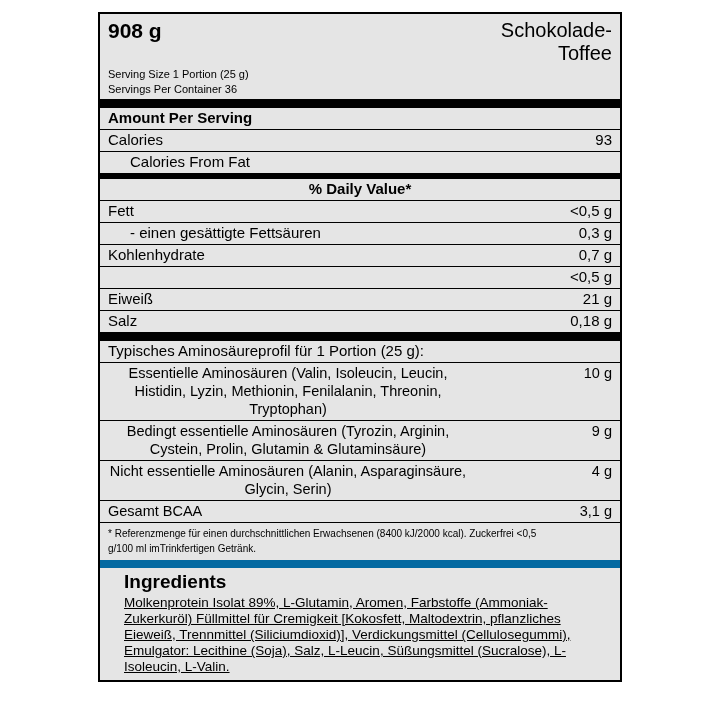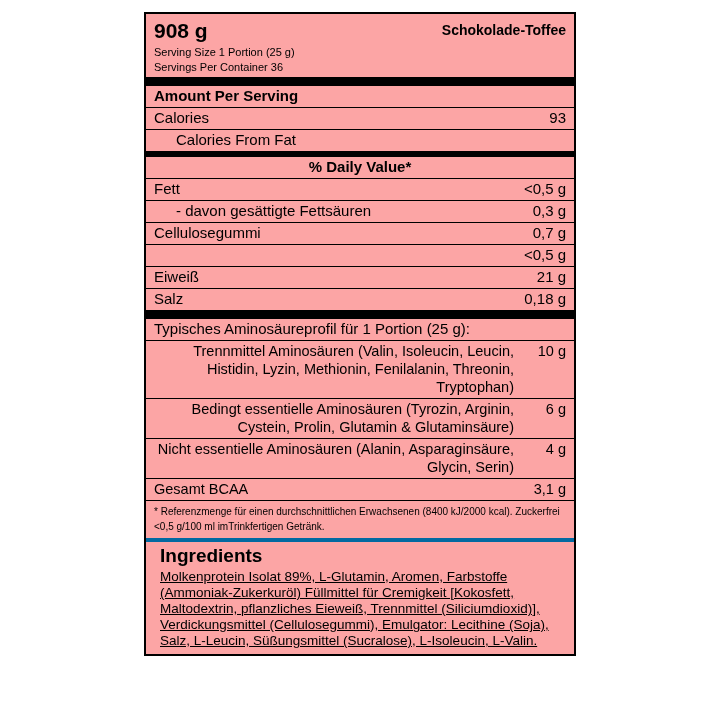--- a/index.html
+++ b/index.html
@@ -3,35 +3,35 @@
 <meta charset="utf-8">
 <style>
   * { box-sizing: border-box; margin: 0; padding: 0; }
   html, body {
     width: 720px; height: 720px;
     background: #ffffff;
     color: #000000;
     font-family: "Liberation Sans", sans-serif;
   }
   .label-box {
-    width: 432px;
+    width: 524px;
     margin: 12px auto 0;
     border: 2px solid #000;
-    background: #fca5a5;
+    background: #e5e5e5;
   }
   
   .head {
     display: flex;
     justify-content: space-between;
     align-items: flex-start;
     padding: 5px 8px 0 8px;
   }
   .net-weight { font-size: 21px; font-weight: bold; line-height: 24px; }
   .flavor {
-    font-size: 14px; font-weight: bold;
+    font-size: 20px; font-weight: normal;
     line-height: 23px;
     max-width: 160px;
     text-align: right;
   }
   .serving { font-size: 11px; line-height: 15px; padding: 2px 8px; }
   
   .bar { background: #000; width: 100%; }
   .bar-thick { height: 9px; }
   .bar-med { height: 6px; }
   .row {
@@ -40,34 +40,34 @@
     align-items: flex-start;
     padding: 1px 8px 2px 8px;
     border-bottom: 1px solid #000;
     font-size: 15px;
     line-height: 18px;
   }
   .row.no-border { border-bottom: none; }
   .row.right-only { justify-content: center; }
   .bold { font-weight: bold; }
   .indent { padding-left: 22px; }
-  .nutr-label { text-align: right; }
+  .nutr-label { text-align: center; }
   .nutr-value { white-space: nowrap; margin-left: auto; padding-left: 10px; }
   .amino-row { font-size: 14.5px; }
   .amino-label { max-width: 360px; }
   .footnote {
     font-size: 10px;
     line-height: 15px;
     padding: 3px 8px 4px 8px;
     max-width: 470px;
   }
   
   .ingredients {
-    border-top: 4px solid #0369a1;
-    padding: 1px 8px 5px 14px;
+    border-top: 8px solid #0369a1;
+    padding: 1px 8px 5px 24px;
   }
   .ing-title { font-size: 19px; font-weight: bold; line-height: 26px; }
   .ing-text { font-size: 13.5px; line-height: 16px; max-width: 465px; text-decoration: underline; }
 </style>
 </head>
 <body>
 
 <div class="label-box">
 
   <div class="head">
@@ -99,51 +99,51 @@
 
   <div class="row bold right-only">
     <span>% Daily Value*</span>
   </div>
 
   <div class="row">
     <span class="nutr-label">Fett</span>
     <span class="nutr-value">&lt;0,5 g</span>
   </div>
   <div class="row">
-    <span class="nutr-label indent">- davon gesättigte Fettsäuren</span>
+    <span class="nutr-label indent">- einen gesättigte Fettsäuren</span>
     <span class="nutr-value">0,3 g</span>
   </div>
   <div class="row">
-    <span class="nutr-label">Cellulosegummi</span>
+    <span class="nutr-label">Kohlenhydrate</span>
     <span class="nutr-value">0,7 g</span>
   </div>
   <div class="row">
     <span class="nutr-value">&lt;0,5 g</span>
   </div>
   <div class="row">
     <span class="nutr-label">Eiweiß</span>
     <span class="nutr-value">21 g</span>
   </div>
   <div class="row no-border">
     <span class="nutr-label">Salz</span>
     <span class="nutr-value">0,18 g</span>
   </div>
 
   <div class="bar bar-thick"></div>
 
   <div class="row">
     <span class="nutr-label">Typisches Aminosäureprofil für 1 Portion (25 g):</span>
   </div>
   <div class="row amino-row">
-    <span class="nutr-label amino-label">Trennmittel Aminosäuren (Valin, Isoleucin, Leucin, Histidin, Lyzin, Methionin, Fenilalanin, Threonin, Tryptophan)</span>
+    <span class="nutr-label amino-label">Essentielle Aminosäuren (Valin, Isoleucin, Leucin, Histidin, Lyzin, Methionin, Fenilalanin, Threonin, Tryptophan)</span>
     <span class="nutr-value">10 g</span>
   </div>
   <div class="row amino-row">
     <span class="nutr-label amino-label">Bedingt essentielle Aminosäuren (Tyrozin, Arginin, Cystein, Prolin, Glutamin &amp; Glutaminsäure)</span>
-    <span class="nutr-value">6 g</span>
+    <span class="nutr-value">9 g</span>
   </div>
   <div class="row amino-row">
     <span class="nutr-label amino-label">Nicht essentielle Aminosäuren (Alanin, Asparaginsäure, Glycin, Serin)</span>
     <span class="nutr-value">4 g</span>
   </div>
   <div class="row amino-row">
     <span class="nutr-label amino-label">Gesamt BCAA</span>
     <span class="nutr-value">3,1 g</span>
   </div>
 

